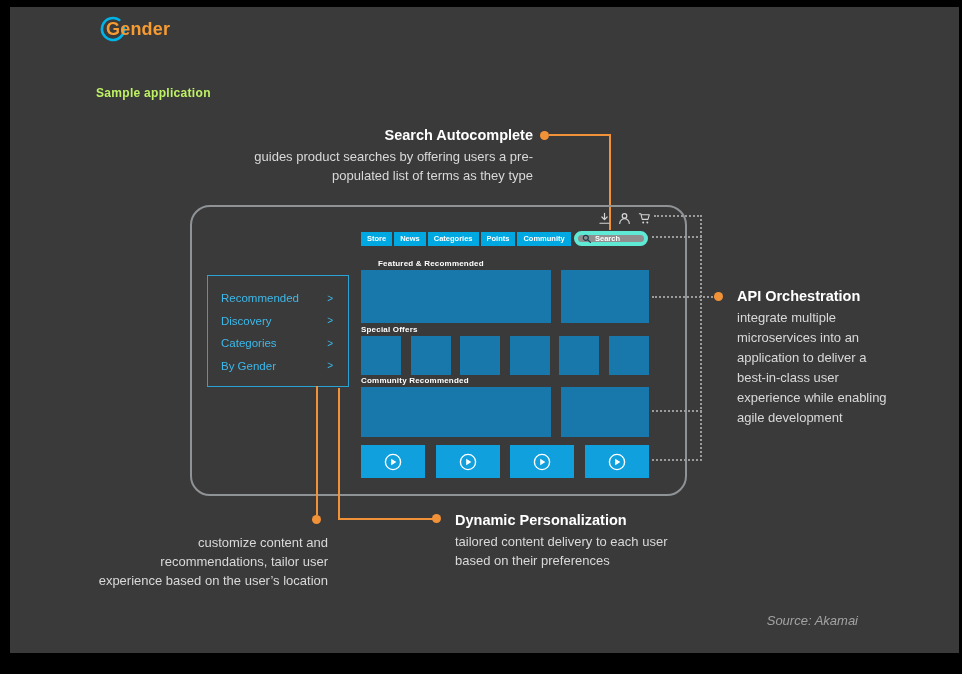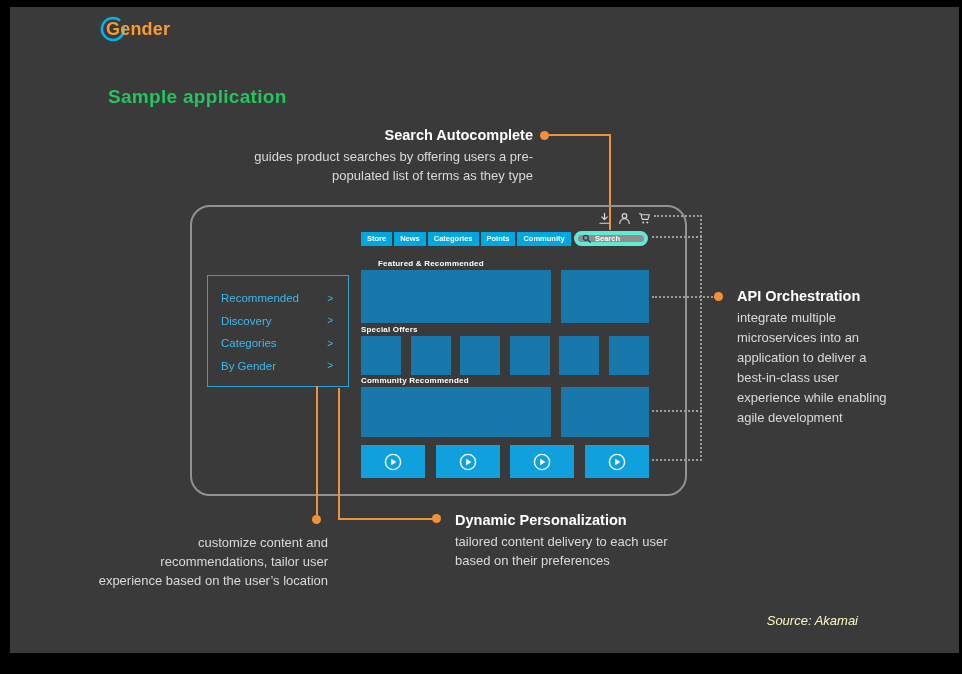--- a/index.html
+++ b/index.html
@@ -8,21 +8,21 @@
     font-family:"Liberation Sans","DejaVu Sans",sans-serif; overflow:hidden;
   }
   .abs { position:absolute; }
   .edge { position:absolute; background:#000; }
 
   
   .logo { position:absolute; left:98px; top:14px; width:100px; height:32px; }
   .logo-text { position:absolute; left:8px; top:5px; font-size:18px; font-weight:700; color:#f79b33; letter-spacing:0.2px; }
   .logo-swoosh { position:absolute; left:0; top:0; }
 
-  .page-title { position:absolute; left:108px; top:86px; font-size:19px; font-weight:700; color:#22c55e; letter-spacing:0.3px; }
+  .page-title { position:absolute; left:96px; top:86px; font-size:12px; font-weight:700; color:#bef264; letter-spacing:0.3px; }
 
   
   .callout-title { font-size:14.5px; font-weight:700; color:#ffffff; margin:0 0 4px 0; }
   .callout-desc { font-size:13px; color:#d9d9d9; line-height:19px; }
   .dot { position:absolute; width:9px; height:9px; border-radius:50%; background:#f29238; }
   .oline { position:absolute; background:#f29238; }
   .dotline-h { position:absolute; border-top:2px dotted #9c9c9c; height:0; }
   .dotline-v { position:absolute; border-left:2px dotted #9c9c9c; width:0; }
 
   
@@ -42,21 +42,21 @@
   .video-row { position:absolute; left:169px; top:238px; width:288px; height:33px; display:flex; justify-content:space-between; }
   .video-tile { width:64px; height:33px; background:#0fa0dd; display:flex; align-items:center; justify-content:center; }
 
   .sidebar { position:absolute; left:15px; top:68px; width:142px; height:112px; box-sizing:border-box;
     border:1.5px solid #2aa3d4; padding:11px 15px 0 13px; }
   .side-item { display:flex; justify-content:space-between; align-items:center; height:22.5px;
     color:#3cb9ea; font-size:11.5px; cursor:default; }
   .side-item .chev { font-size:10px; }
 
   .source { position:absolute; left:660px; top:613px; width:198px; text-align:right;
-    font-size:13px; font-style:italic; color:#fef9c3; }
+    font-size:13px; font-style:italic; color:#a3a3a3; }
 </style>
 </head>
 <body>
 
 <div class="stage">
 
   <div class="edge" style="left:0;top:0;width:962px;height:7px;"></div>
   <div class="edge" style="left:0;top:0;width:10px;height:674px;"></div>
   <div class="edge" style="left:0;top:653px;width:962px;height:21px;"></div>
   <div class="edge" style="left:959px;top:0;width:3px;height:674px;"></div>

